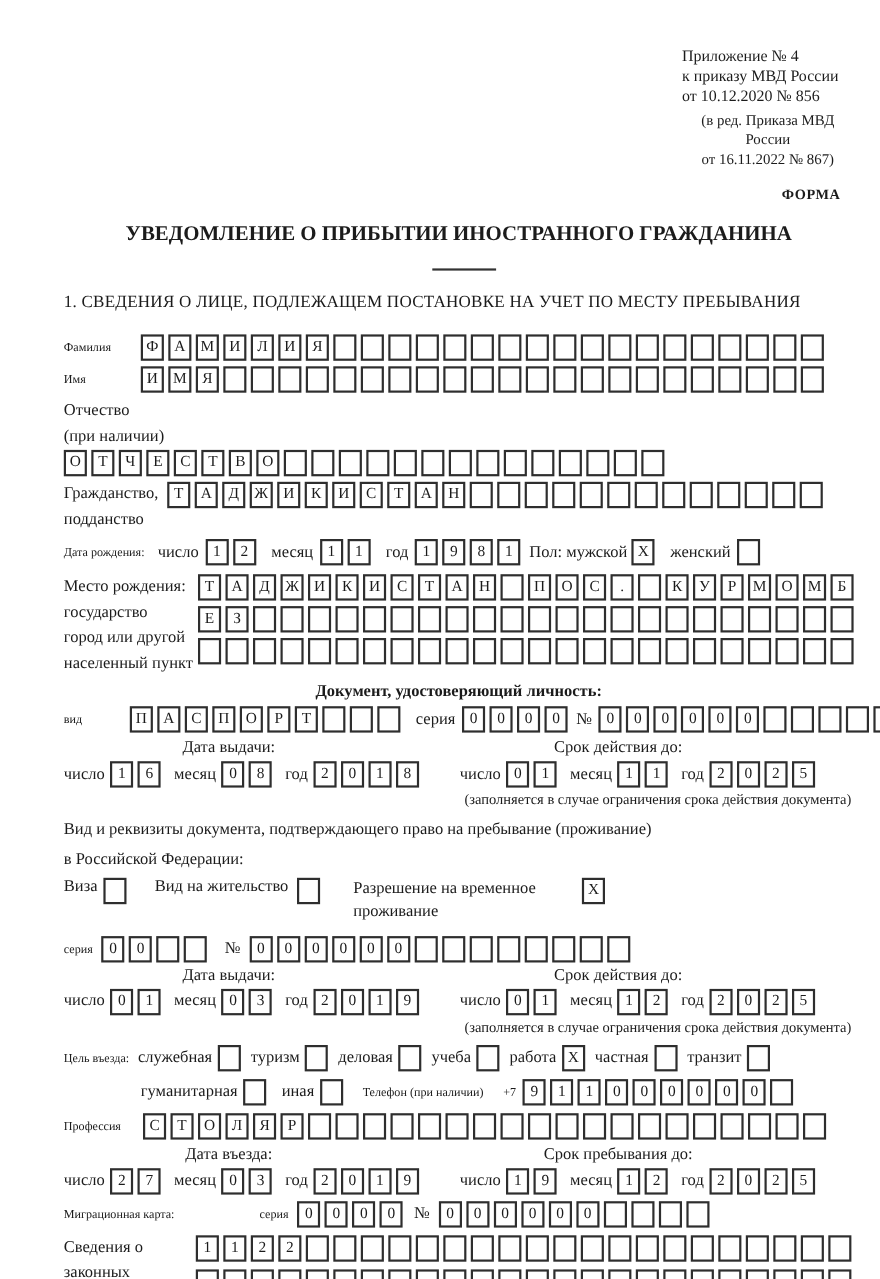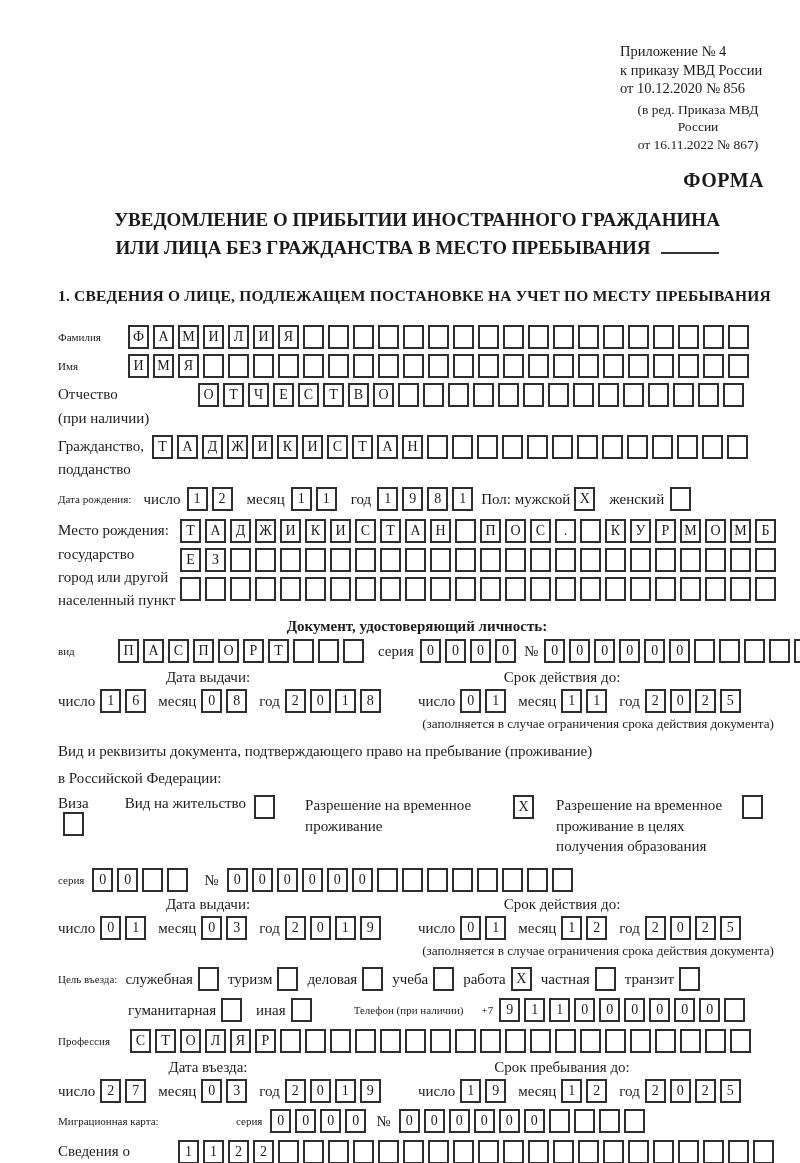--- a/index.html
+++ b/index.html
@@ -5,24 +5,24 @@
   * { box-sizing: border-box; margin: 0; padding: 0; }
   html,body { background: #ffffff; }
   .page {
     width: 800px; height: 1163px; background: #fff; overflow: hidden;
     font-family: "Liberation Serif", serif; color: #1b1b1b;
     padding: 42px 24px 20px 58px; position: relative;
   }
   
   .annex { margin-left: 562px; font-size: 14.5px; line-height: 1.28; }
   .annex-sub { font-size: 13.5px; line-height: 1.3; margin-top: 3px; text-align: center; }
-  .forma { text-align: right; padding-right: 12px; font-weight: bold; font-size: 20px; margin-top: 16px; letter-spacing: .5px; }
+  .forma { text-align: right; padding-right: 12px; font-weight: bold; font-size: 13px; margin-top: 16px; letter-spacing: .5px; }
   .title { text-align: center; font-weight: bold; font-size: 19px; margin-top: 14px; line-height: 1.45; }
   .title-underline { display: inline-block; width: 58px; border-bottom: 2px solid #333; margin-left: 10px; vertical-align: baseline; }
-  .sec-heading { font-weight: bold; font-size: 15.5px; margin-top: 26px; margin-bottom: 20px; letter-spacing: .2px; }
+  .sec-heading { font-weight: normal; font-size: 15.5px; margin-top: 12px; margin-bottom: 20px; letter-spacing: .2px; }
   
   .cells { display: inline-flex; gap: 4px; flex: 0 0 auto; }
   .cell {
     width: 21px; height: 24px; border: 2px solid #2e2e2e; background: #fff;
     display: inline-flex; align-items: center; justify-content: center;
     font-size: 14px; font-family: "Liberation Serif", serif; flex: 0 0 auto;
   }
   
   .frow { display: flex; align-items: center; margin-bottom: 5px; }
   .frow-top { align-items: flex-start; }
@@ -65,21 +65,21 @@
       <div>(в ред. Приказа МВД России</div>
       <div>от 16.11.2022 № 867)</div>
     </div>
   </div>
 
   <div class="forma">ФОРМА</div>
 
   <div class="title">
     <div>УВЕДОМЛЕНИЕ О ПРИБЫТИИ ИНОСТРАННОГО ГРАЖДАНИНА</div>
     <div>
-      <span>ИЛИ ЛИЦА БЕЗ ГРАЖДАНСТВА В МЕСТО ПРЕБЫВАНИЯ</span><span class="title-underline"></span>
+      <span class="title-underline"></span>
     </div>
   </div>
 
   <div class="sec-heading">1. СВЕДЕНИЯ О ЛИЦЕ, ПОДЛЕЖАЩЕМ ПОСТАНОВКЕ НА УЧЕТ ПО МЕСТУ ПРЕБЫВАНИЯ</div>
 
   <div class="frow">
     <div class="flabel w70">Фамилия</div>
     <div class="cells">
         <span class="cell">Ф</span>
         <span class="cell">А</span>
@@ -133,21 +133,21 @@
         <span class="cell"></span>
         <span class="cell"></span>
         <span class="cell"></span>
         <span class="cell"></span>
         <span class="cell"></span>
         <span class="cell"></span>
         <span class="cell"></span>
       </div>
   </div>
 
-  <div class="frow frow-top" style="margin-top:4px;">
+  <div class="frow frow-top" style="margin-top:4px;flex-direction:column;">
     <div class="lblcol w140">
       <div>Отчество</div>
       <div>(при наличии)</div>
     </div>
     <div class="cells">
         <span class="cell">О</span>
         <span class="cell">Т</span>
         <span class="cell">Ч</span>
         <span class="cell">Е</span>
         <span class="cell">С</span>
@@ -404,35 +404,31 @@
           </span>
       </div>
     </div>
   </div>
   <div class="note-right">(заполняется в случае ограничения срока действия документа)</div>
 
   <div class="intro">Вид и реквизиты документа, подтверждающего право на пребывание (проживание)</div>
   <div class="intro" style="margin-top:4px;">в Российской Федерации:</div>
 
   <div class="opts">
-    <div class="opt" style="margin-right:36px;flex-direction:column;">
+    <div class="opt" style="margin-right:26px;">
       <span class="olbl">Виза</span>
       <span class="cell" style="margin-left:5px;"></span>
     </div>
     <div class="opt" style="margin-right:30px;">
       <span class="olbl">Вид на жительство</span>
       <span class="cell"></span>
     </div>
     <div class="opt" style="margin-right:22px;">
       <span class="olbl olbl-c" style="width:200px;">Разрешение на временное проживание</span>
       <span class="cell">X</span>
-    </div>
-    <div class="opt">
-      <span class="olbl olbl-c" style="width:178px;">Разрешение на временное проживание в целях получения образования</span>
-      <span class="cell"></span>
     </div>
   </div>
 
   <div class="frow" style="margin-bottom:4px;">
     <span class="flabel" style="margin-right:8px;">серия</span>
     <span class="cells">
         <span class="cell">0</span>
         <span class="cell">0</span>
         <span class="cell"></span>
         <span class="cell"></span>
@@ -542,21 +538,21 @@
 
   <div class="purpose-row" style="margin-left:70px;">
     <span class="purpose" style="margin-right:14px;">
       <span class="plbl">гуманитарная</span>
       <span class="cell"></span>
     </span>
     <span class="purpose" style="margin-right:18px;">
       <span class="plbl">иная</span>
       <span class="cell"></span>
     </span>
-    <span class="flabel" style="margin-right:18px;margin-left:24px;">Телефон (при наличии)</span>
+    <span class="flabel" style="margin-right:18px;">Телефон (при наличии)</span>
     <span class="flabel" style="margin-right:6px;">+7</span>
     <span class="cells">
         <span class="cell">9</span>
         <span class="cell">1</span>
         <span class="cell">1</span>
         <span class="cell">0</span>
         <span class="cell">0</span>
         <span class="cell">0</span>
         <span class="cell">0</span>
         <span class="cell">0</span>

